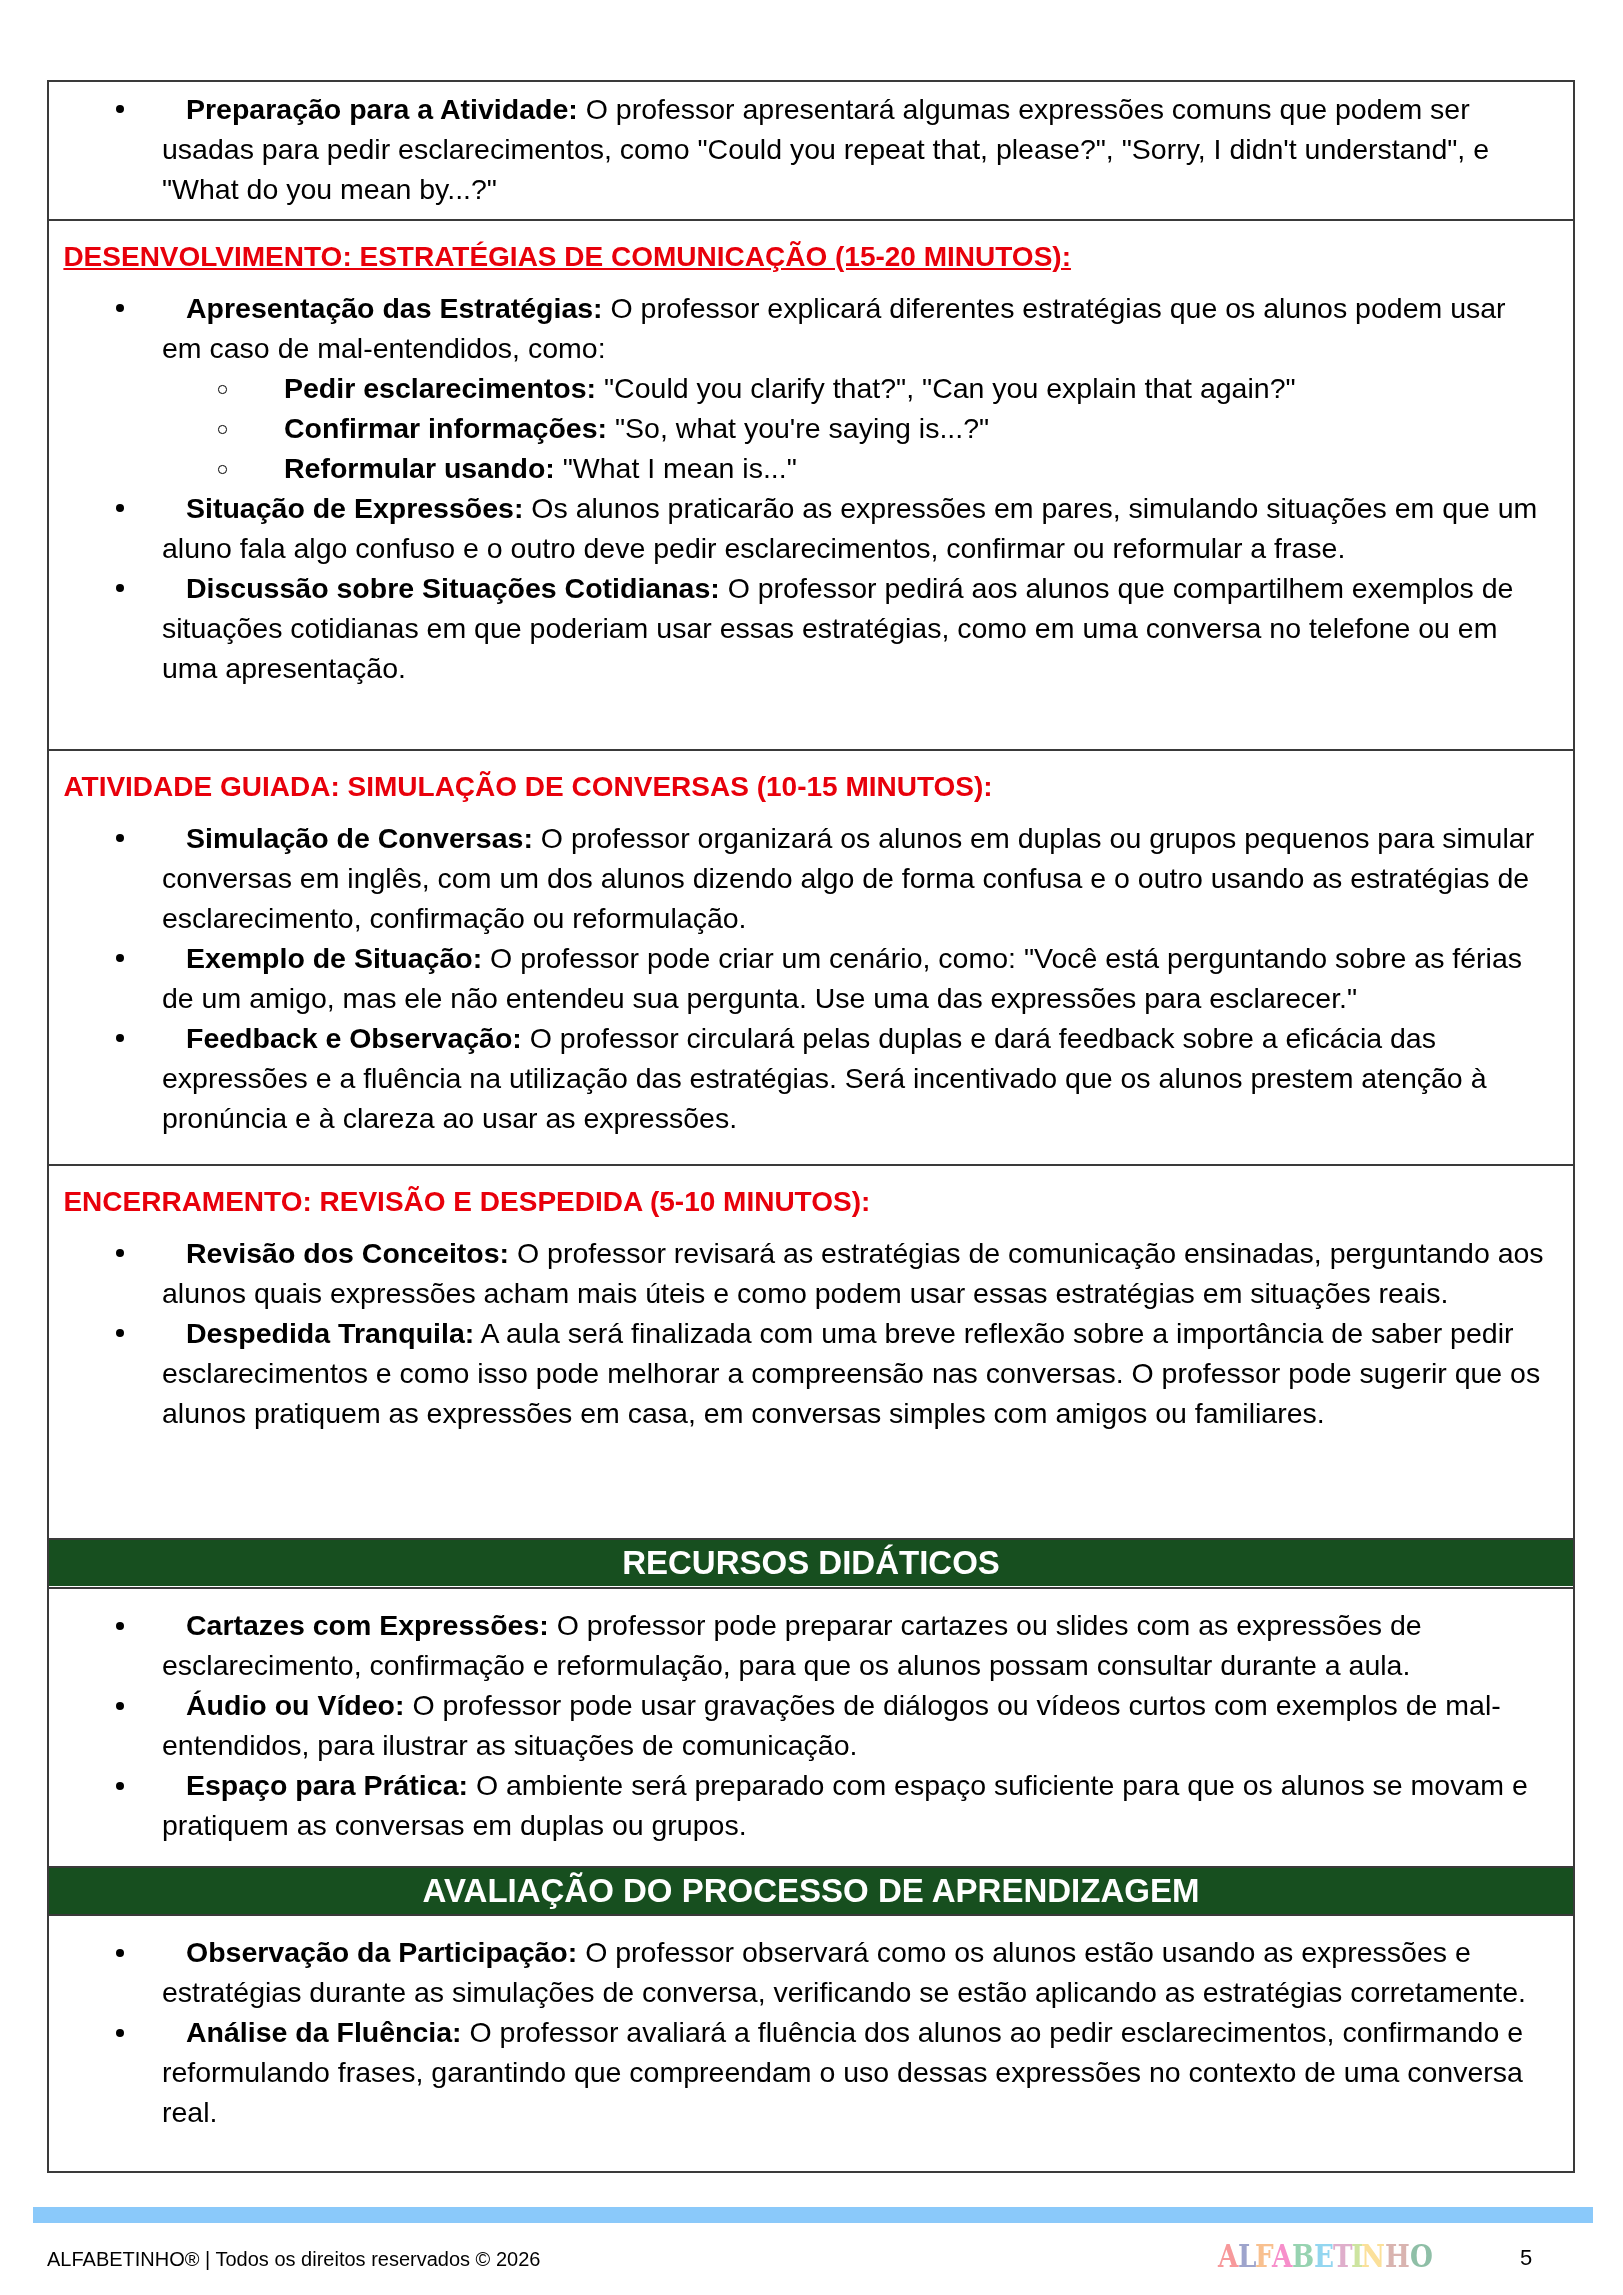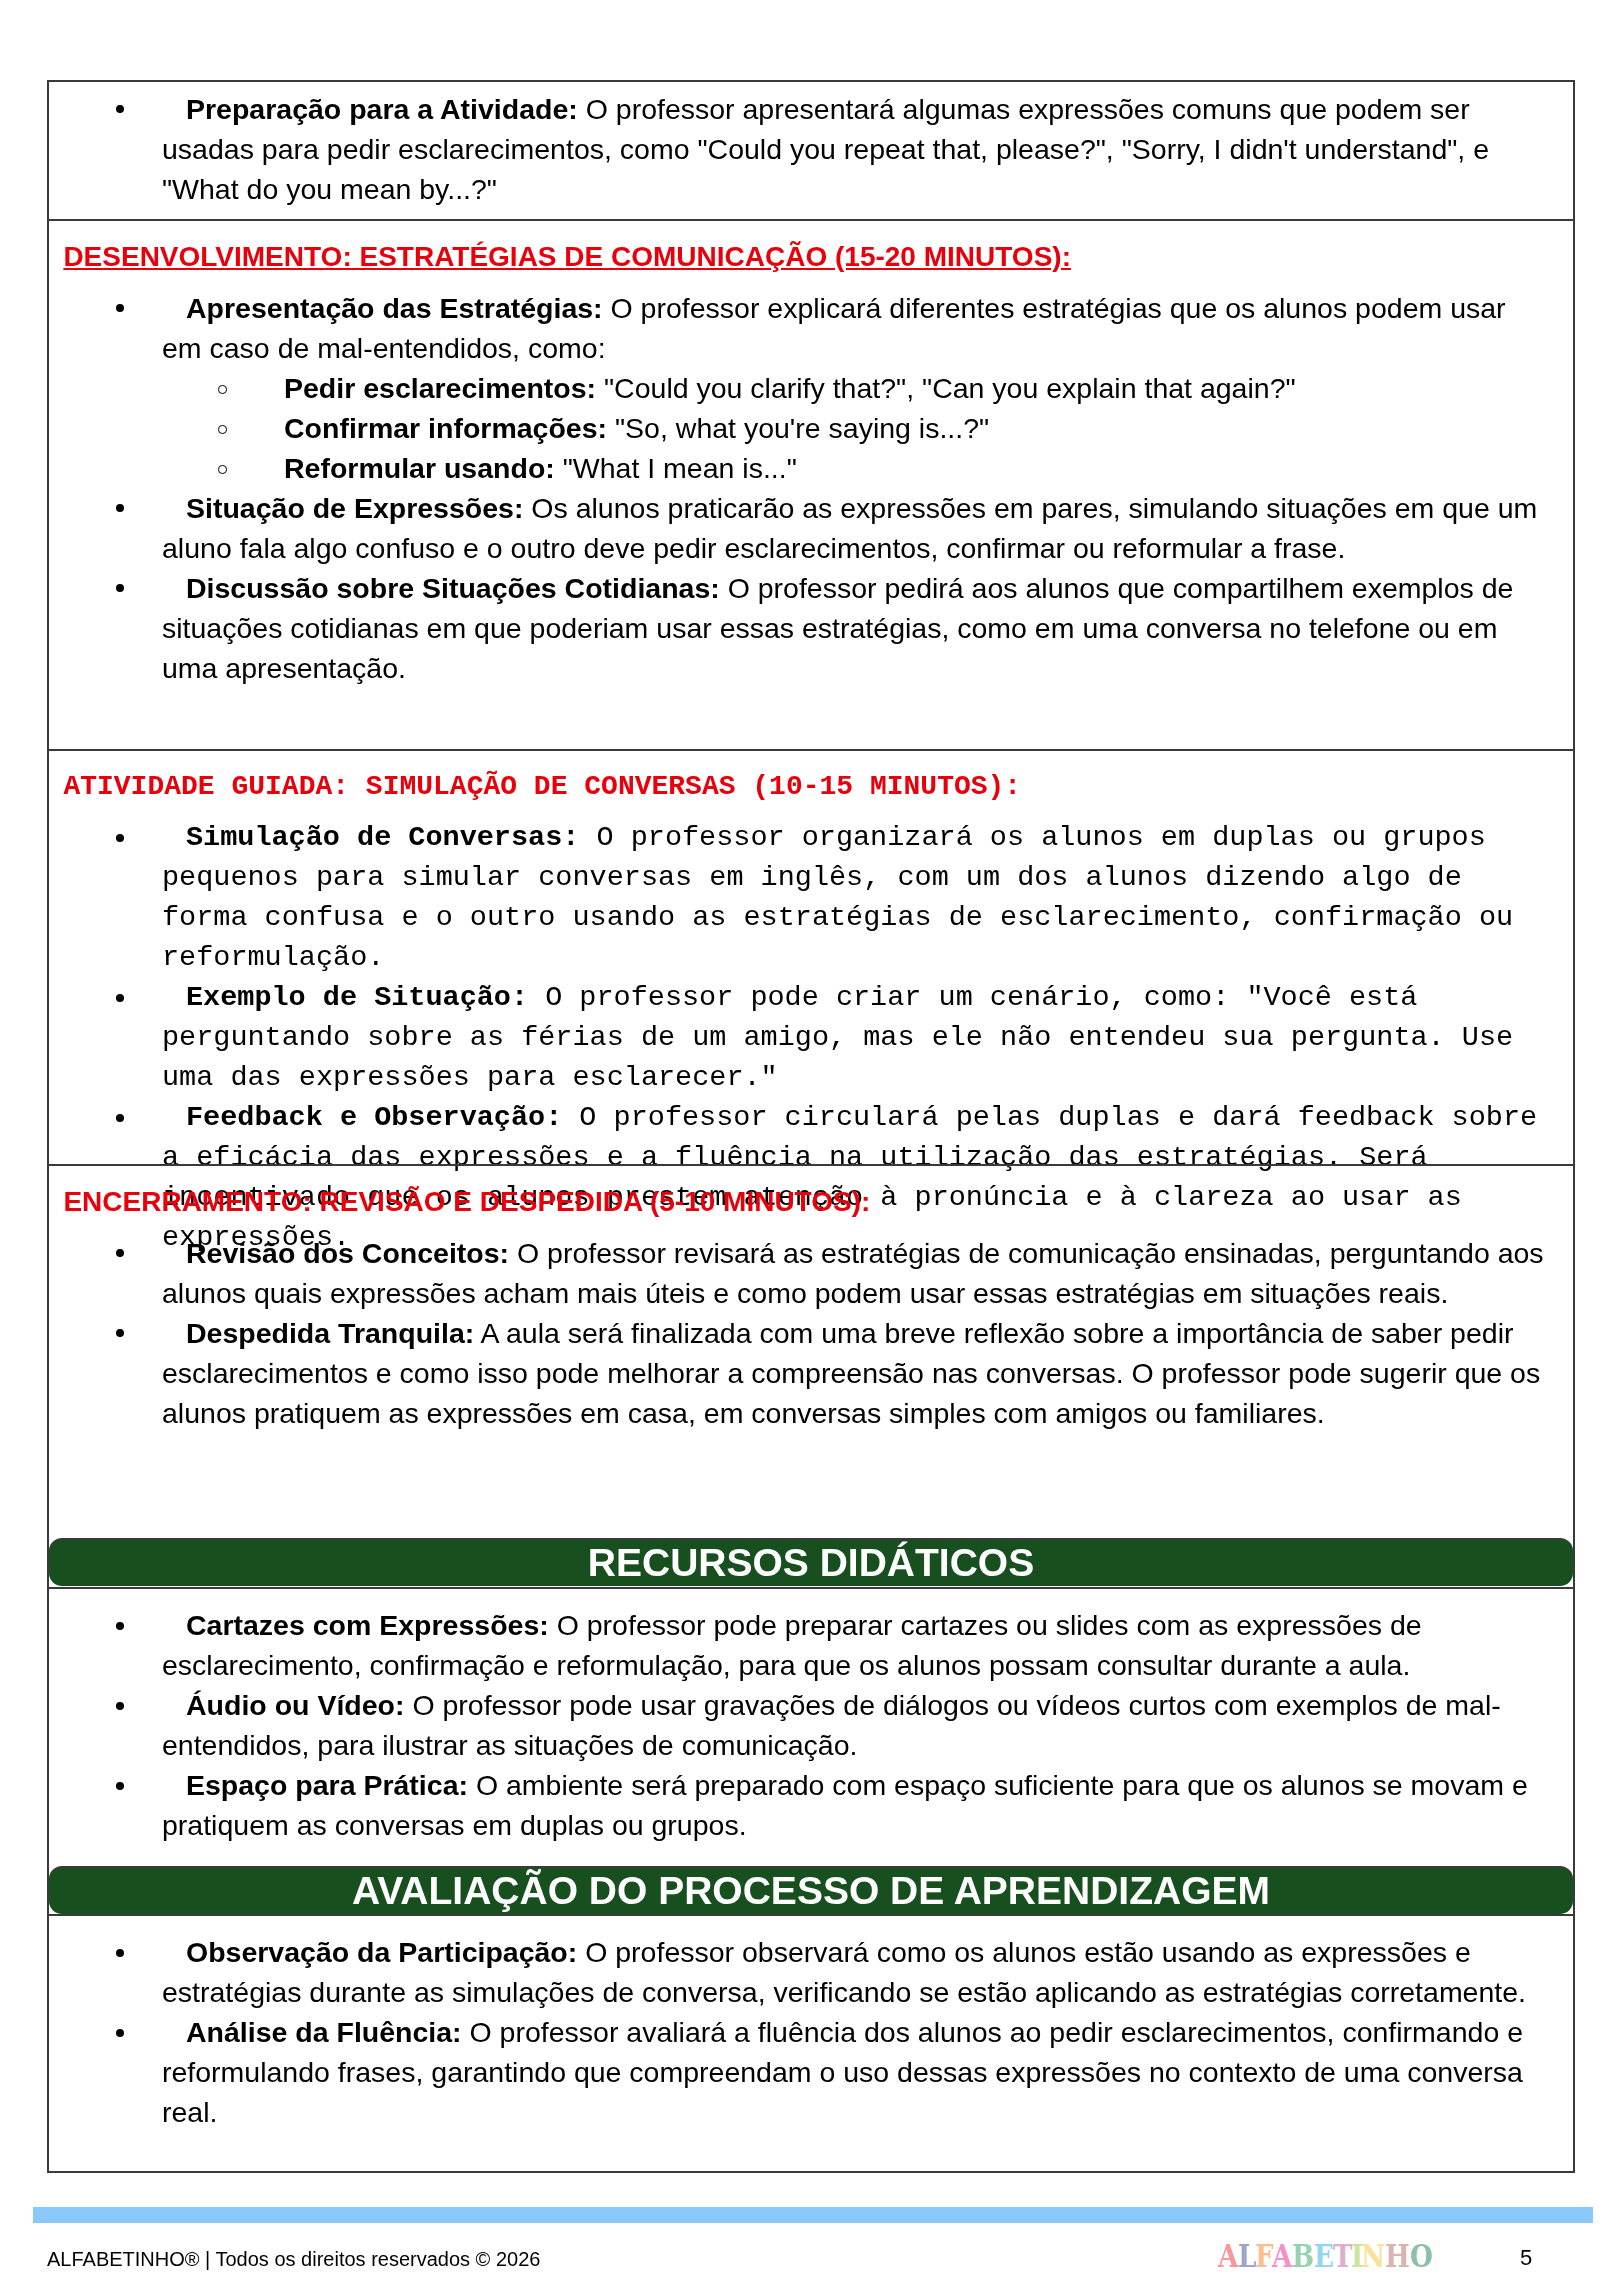--- a/index.html
+++ b/index.html
@@ -12,22 +12,22 @@
   .heading { color: #e8000b; font-weight: bold; font-size: 28px; position: absolute; left: 14.4px; }
   ul.list { list-style: none; margin: 0; padding: 0; position: absolute; left: 0; right: 26px; }
   ul.list > li { position: relative; padding-left: 113px; font-size: 28.5px; line-height: 40px; }
   ul.list > li .dot { position: absolute; left: 67px; top: 16.4px; width: 7.9px; height: 7.9px;
                       border-radius: 50%; background: #000; }
   ul.sub { list-style: none; margin: 0; padding: 0; }
   ul.sub > li { position: relative; padding-left: 98px; margin-left: 0; }
   ul.sub > li .circ { position: absolute; left: 56px; top: 17px; width: 6.5px; height: 6.5px;
                       border-radius: 50%; border: 1.3px solid #000; box-sizing: content-box; }
   b { font-weight: bold; margin-left: 24px; }
-  .green-band { background: #174f1f; color: #fff; font-weight: bold; font-size: 39px;
-                text-align: center; display: flex; align-items: center; justify-content: center; border-radius: 13px; }
+  .green-band { background: #174f1f; color: #fff; font-weight: bold; font-size: 33px;
+                text-align: center; display: flex; align-items: center; justify-content: center; }
   .footer-bar { position: absolute; left: 33px; top: 2207px; width: 1560px; height: 15.7px; background: #8ac9fa; }
   .footer-text { position: absolute; left: 47px; top: 2248px; font-size: 20px; }
   .logo { position: absolute; left: 1218px; top: 2237px; font-family: "DejaVu Serif", serif;
           font-weight: bold; font-size: 32px; letter-spacing: -0.7px; }
   .logo span { display: inline-block; transform: scaleX(0.82); transform-origin: left; margin-right: -4.6px; }
   .page-num { position: absolute; left: 1520px; top: 2245px; font-size: 22px; }
 </style>
 </head>
 <body>
 
@@ -47,21 +47,21 @@
           <li><span class="circ"></span><b>Pedir esclarecimentos:</b><span> "Could you clarify that?", "Can you explain that again?"</span></li>
           <li><span class="circ"></span><b>Confirmar informações:</b><span> "So, what you're saying is...?"</span></li>
           <li><span class="circ"></span><b>Reformular usando:</b><span> "What I mean is..."</span></li>
         </ul>
       </li>
       <li><span class="dot"></span><b>Situação de Expressões:</b><span> Os alunos praticarão as expressões em pares, simulando situações em que um aluno fala algo confuso e o outro deve pedir esclarecimentos, confirmar ou reformular a frase.</span></li>
       <li><span class="dot"></span><b>Discussão sobre Situações Cotidianas:</b><span> O professor pedirá aos alunos que compartilhem exemplos de situações cotidianas em que poderiam usar essas estratégias, como em uma conversa no telefone ou em uma apresentação.</span></li>
     </ul>
   </div>
 
-  <div class="row" style="top:667px; height:373px;font-family:Liberation Mono, monospace;">
+  <div class="row" style="top:667px; height:373px;">
     <div class="heading" style="top:19.6px;">ATIVIDADE GUIADA: SIMULAÇÃO DE CONVERSAS (10-15 MINUTOS):</div>
     <ul class="list" style="top:67px;">
       <li><span class="dot"></span><b>Simulação de Conversas:</b><span> O professor organizará os alunos em duplas ou grupos pequenos para simular conversas em inglês, com um dos alunos dizendo algo de forma confusa e o outro usando as estratégias de esclarecimento, confirmação ou reformulação.</span></li>
       <li><span class="dot"></span><b>Exemplo de Situação:</b><span> O professor pode criar um cenário, como: "Você está perguntando sobre as férias de um amigo, mas ele não entendeu sua pergunta. Use uma das expressões para esclarecer."</span></li>
       <li><span class="dot"></span><b>Feedback e Observação:</b><span> O professor circulará pelas duplas e dará feedback sobre a eficácia das expressões e a fluência na utilização das estratégias. Será incentivado que os alunos prestem atenção à pronúncia e à clareza ao usar as expressões.</span></li>
     </ul>
   </div>
 
   <div class="row" style="top:1082px; height:374px;">
     <div class="heading" style="top:19.6px;">ENCERRAMENTO: REVISÃO E DESPEDIDA (5-10 MINUTOS):</div>

